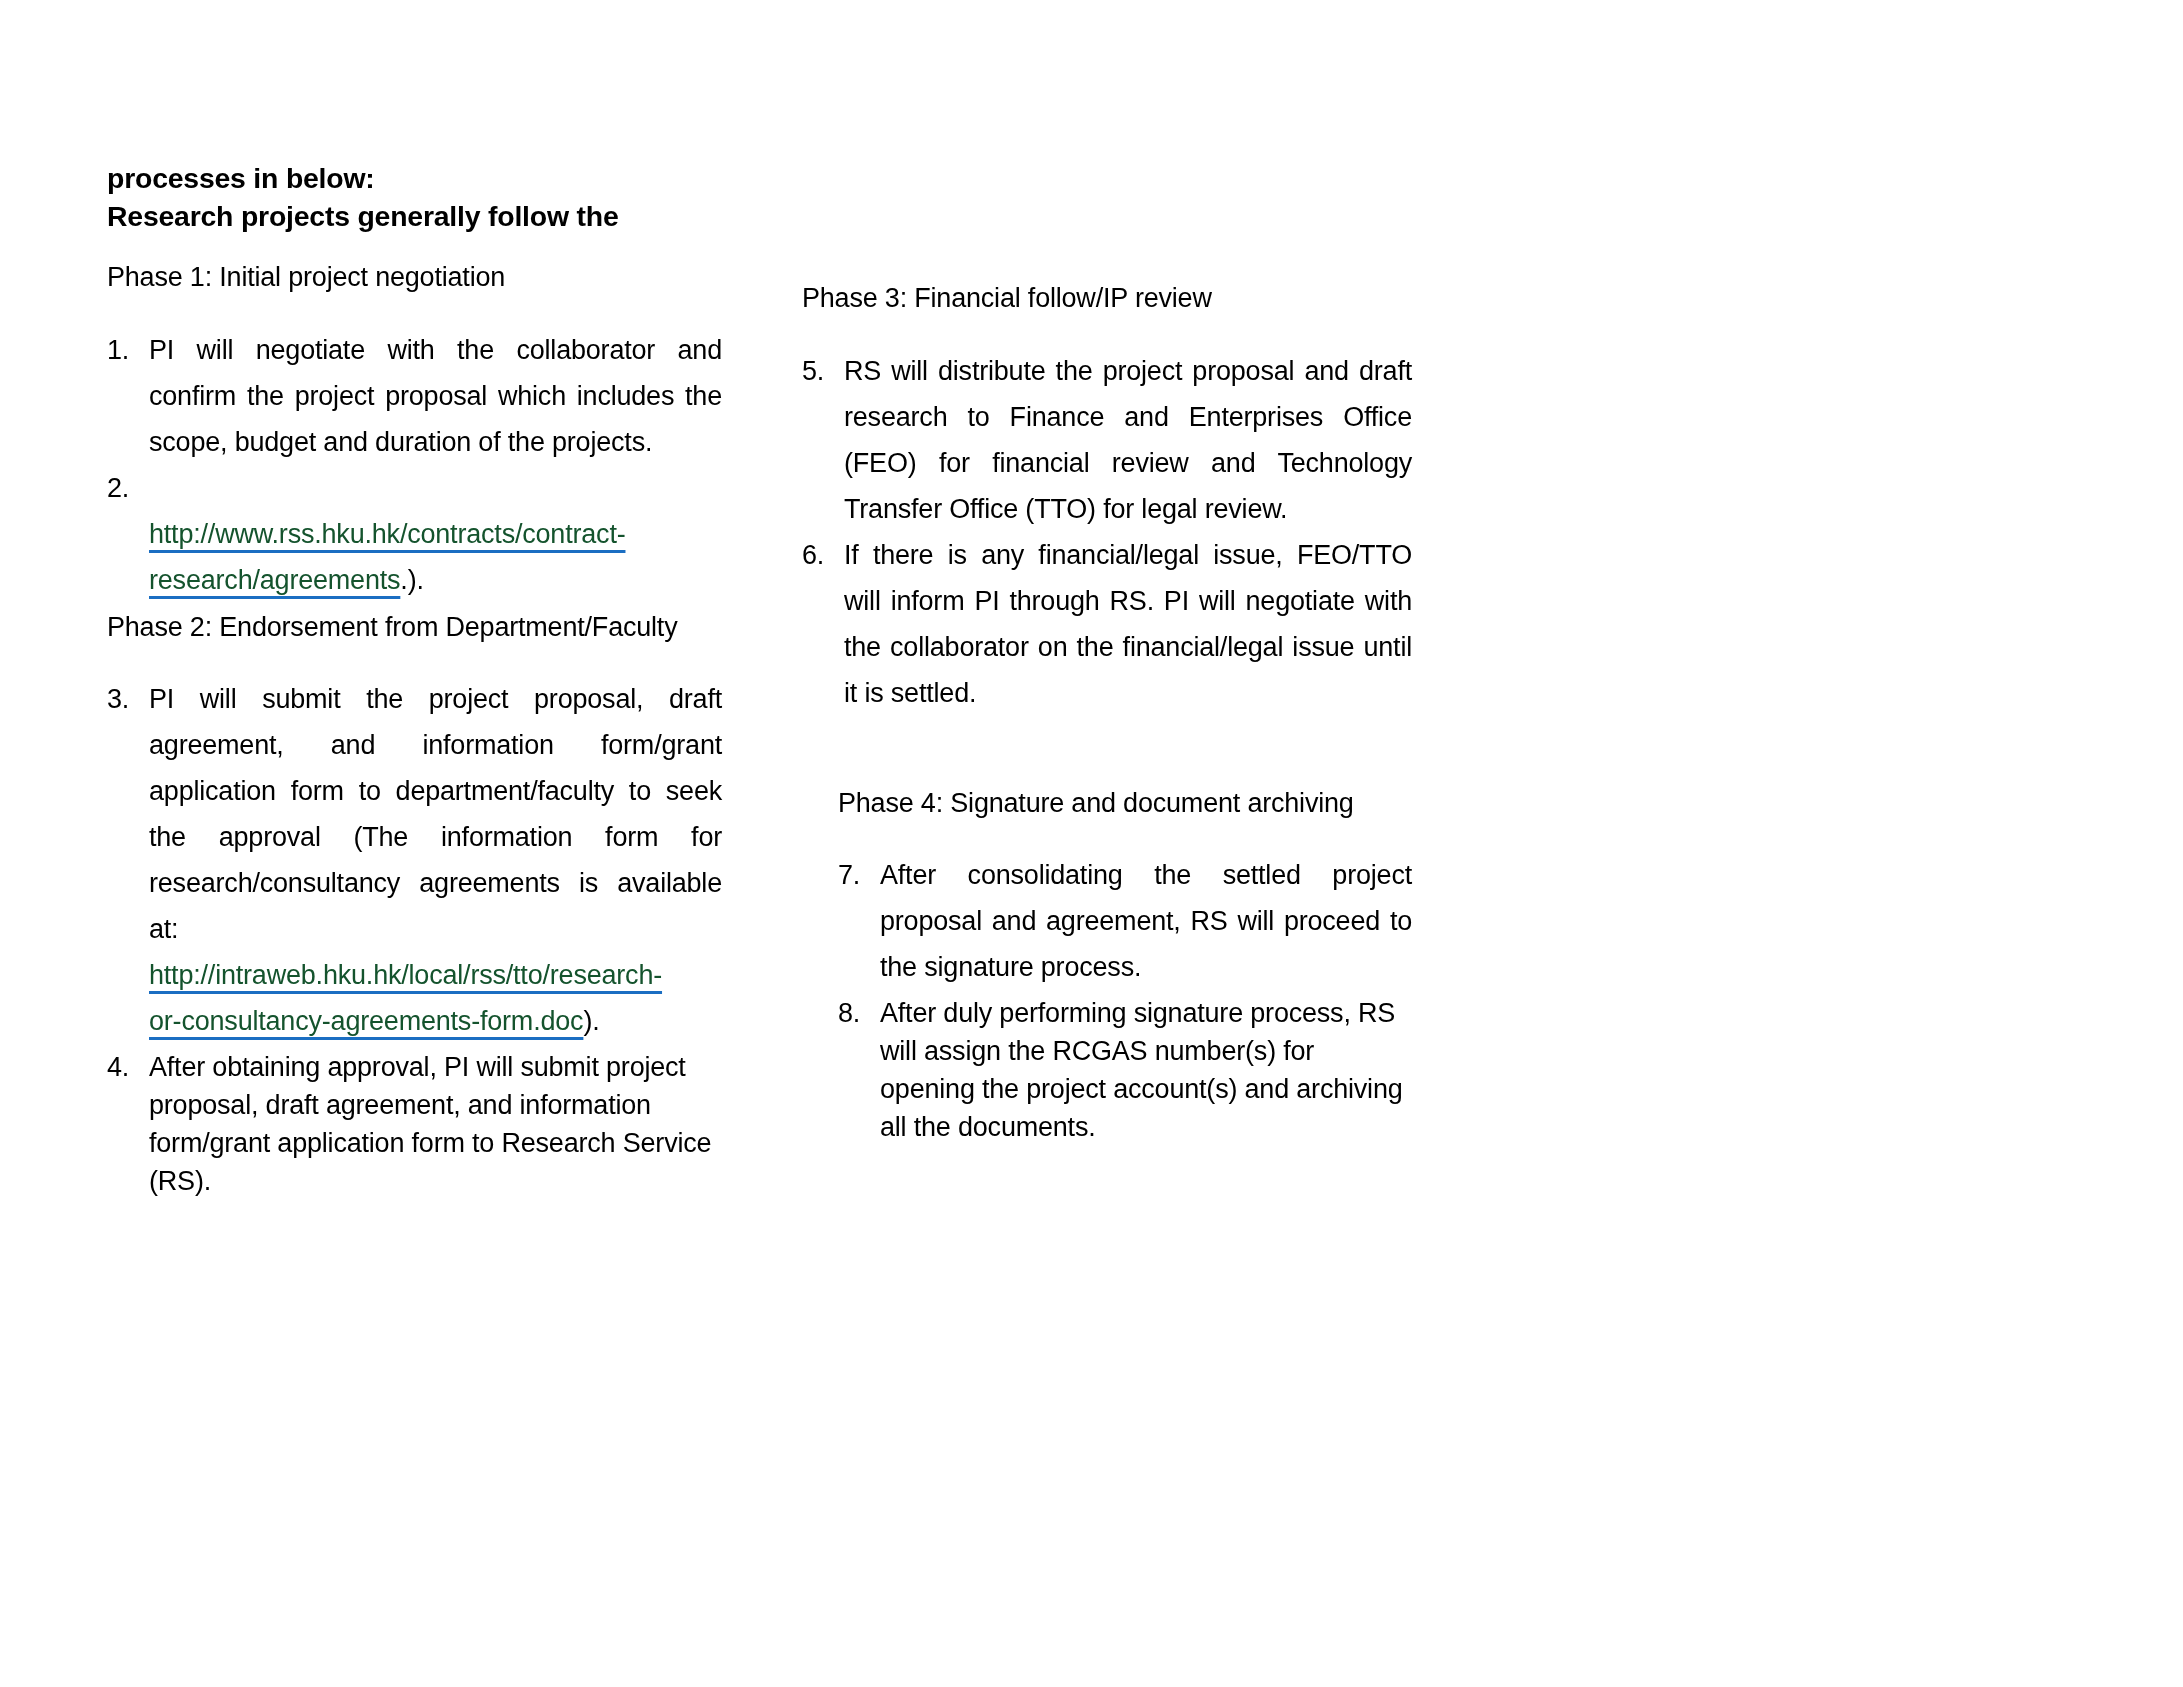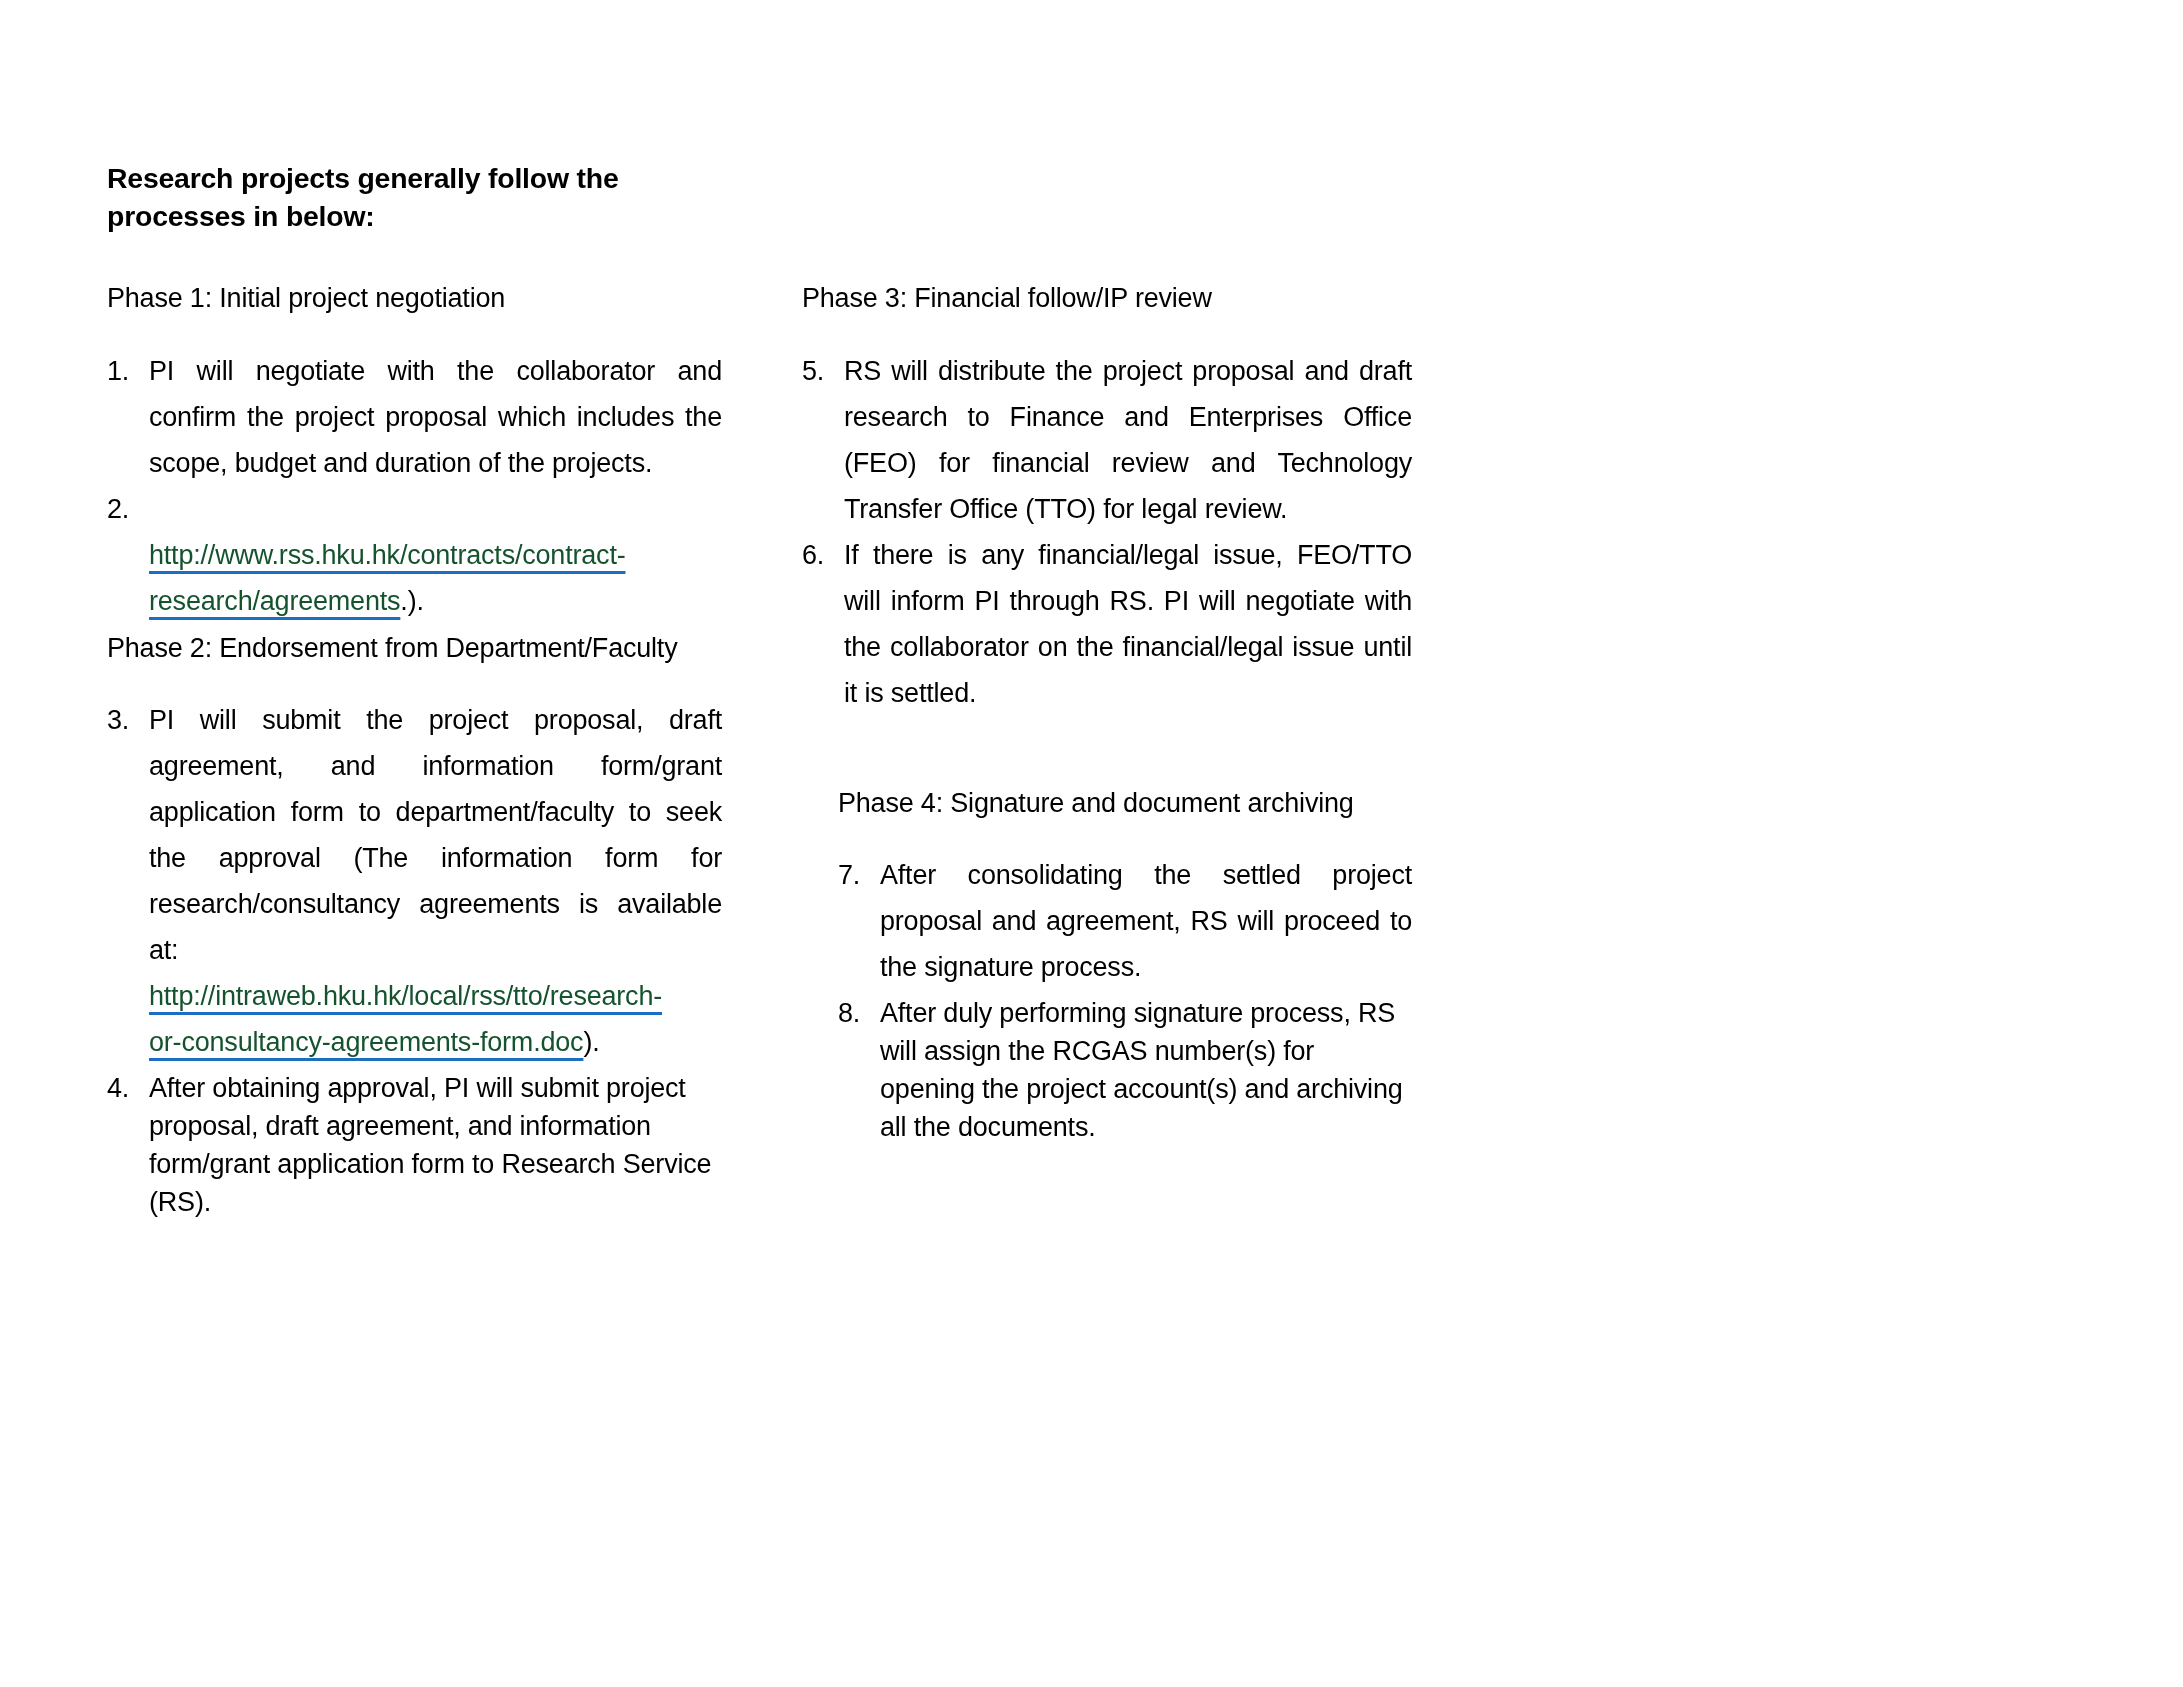--- a/index.html
+++ b/index.html
@@ -30,21 +30,21 @@
     line-height: 38px;
     letter-spacing: -0.2px;
   }
 
   .section .phase-title {
     font-size: 27px;
     line-height: 46px;
     letter-spacing: -0.2px;
     white-space: nowrap;
   }
-  .col.left  .doc-heading + .section { margin-top: 40px; }
+  .col.left  .doc-heading + .section { margin-top: 19px; }
   .col.left  .section + .section     { margin-top: 1px; }
   .col.right .section:first-child    { margin-top: 275px; }
   .col.right .section + .section     { margin-top: 64px; margin-left: 36px; }
 
   .items { margin-top: 26.5px; }
 
   .item {
     position: relative;
     padding-left: 42px;
     font-size: 27px;
@@ -72,22 +72,22 @@
     text-underline-offset: 6.6px;
     cursor: pointer;
   }
 </style>
 </head>
 <body>
 
 <div class="page">
   <div class="col left">
     <div class="doc-heading">
+      <div>processes in below:</div>
       <div>Research projects generally follow the</div>
-      <div>processes in below:</div>
     </div>
   <div class="section">
         <div class="phase-title">Phase 1: Initial project negotiation</div>
         <div class="items">
           <div class="item justified">
             <span class="num">1.</span>
             <div class="item-body"><span>PI will negotiate with the collaborator and confirm the project proposal which includes the scope, budget and duration of the projects.</span></div>
           </div>
           <div class="item justified">
             <span class="num">2.</span>

